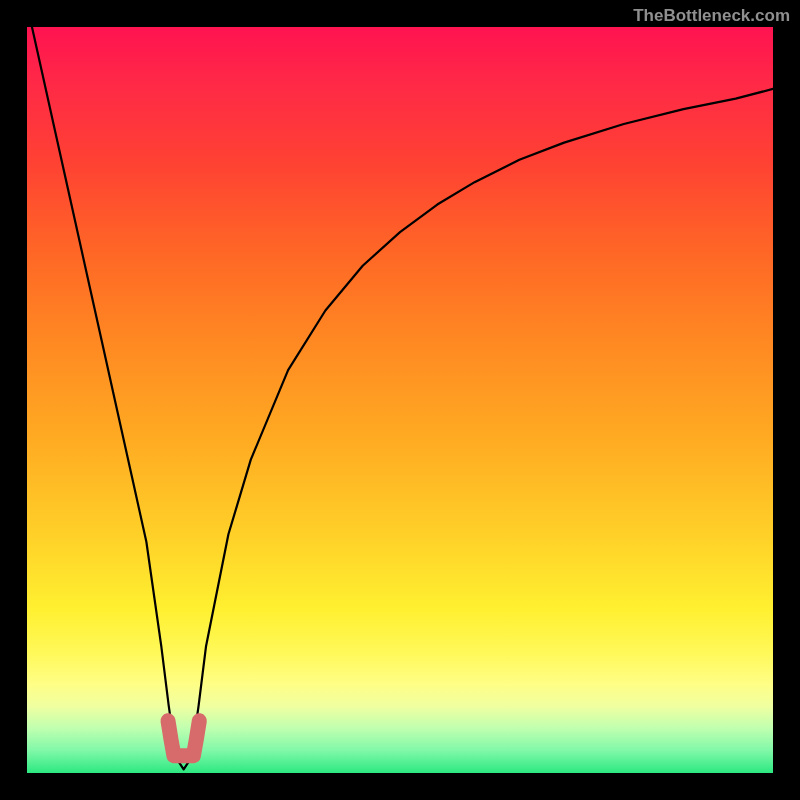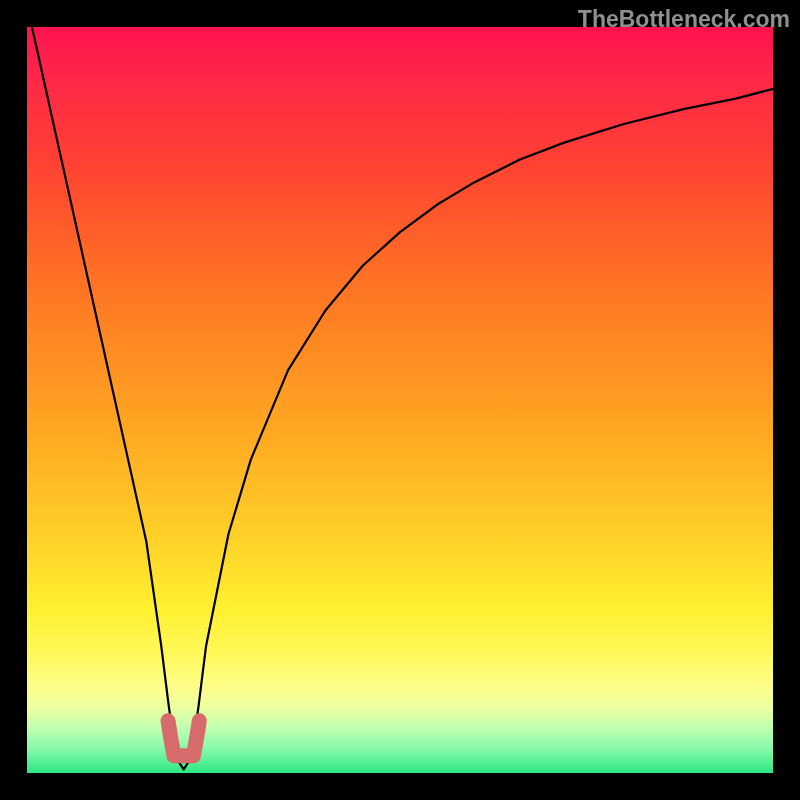--- a/index.html
+++ b/index.html
@@ -33,21 +33,21 @@
       #80f8a8 97%,
       #2ce880 100%
     );
     overflow: hidden;
   }
   .watermark {
     position: absolute;
     top: 6px;
     right: 10px;
     font-family: Arial, Helvetica, sans-serif;
-    font-size: 23px;
+    font-size: 17px;
     font-weight: bold;
     color: #8f8f8f;
     letter-spacing: 0px;
   }
   svg.curve, svg.marker {
     position: absolute;
     left: 0;
     top: 0;
     width: 746px;
     height: 746px;

